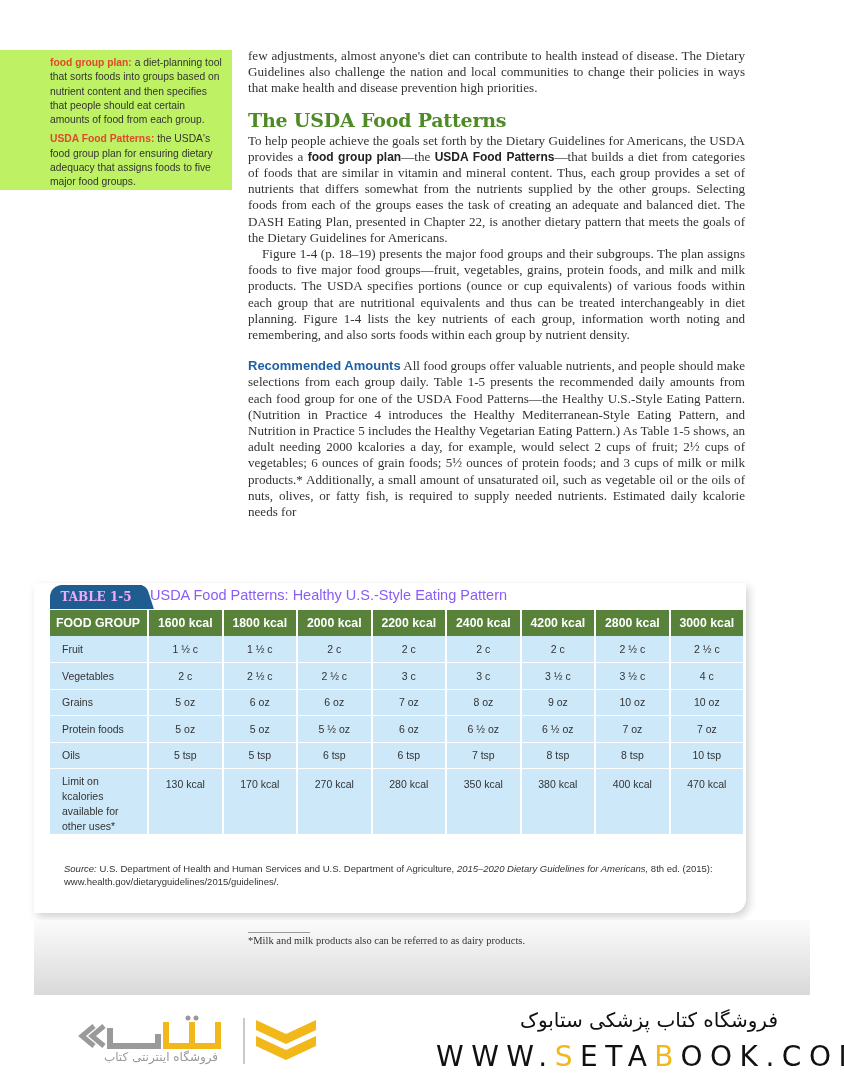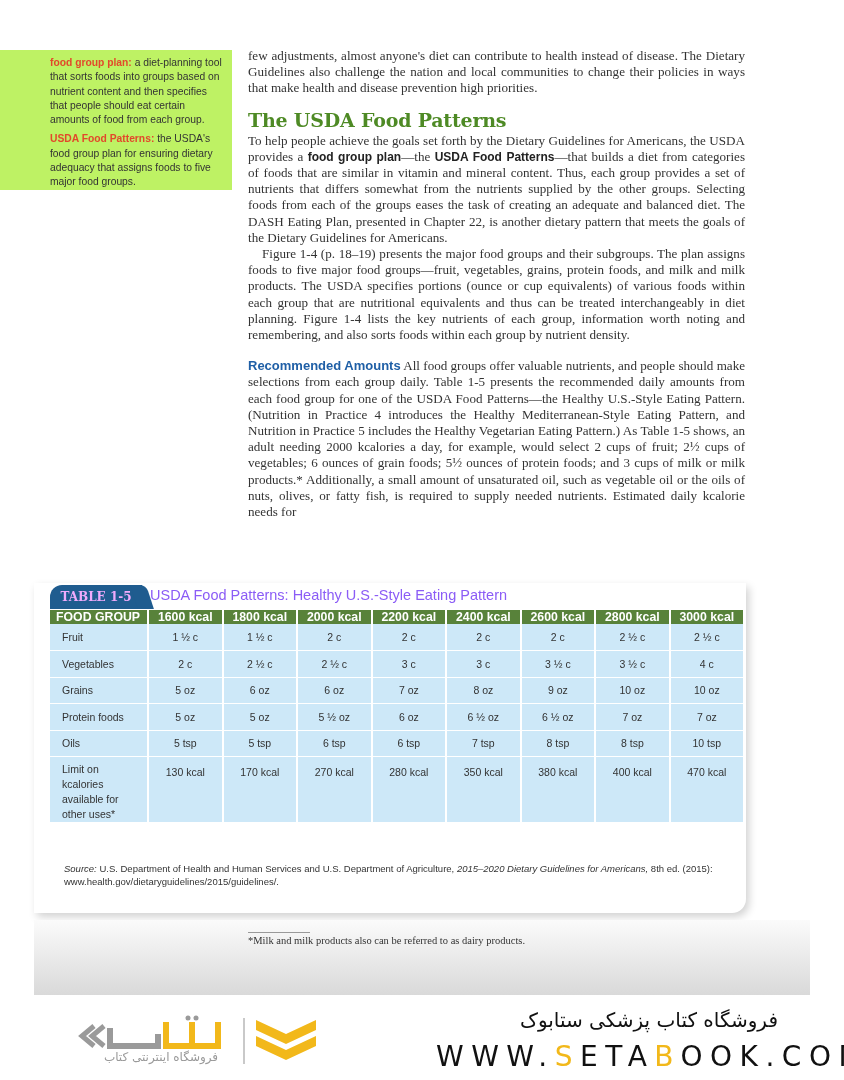--- a/index.html
+++ b/index.html
@@ -49,21 +49,21 @@
   .table-title {
     position: absolute; left: 116px; top: 4px;
     font-family: "Liberation Sans", sans-serif; font-size: 14.5px; color: #8b5cf6; white-space: nowrap;
   }
   table.food {
     position: absolute; left: 16px; top: 27px; width: 693px;
     border-collapse: collapse; font-family: "Liberation Sans", sans-serif; font-size: 10.5px; color: #333;
   }
   table.food th {
     background: #58823a; color: #fff; font-weight: bold; font-size: 12.3px;
-    height: 14px; text-align: center; border-right: 2px solid #ffffff; padding: 0 4px;
+    height: 26px; text-align: center; border-right: 2px solid #ffffff; padding: 0 4px;
   }
   table.food th:first-child { text-align: left; padding-left: 6px; width: 98px; }
   table.food th:last-child { border-right: none; }
   table.food td {
     background: #cde8f8; height: 26.5px; text-align: center;
     border-right: 2px solid #fff; border-bottom: 1.5px solid #fff; vertical-align: middle;
   }
   table.food td:first-child { text-align: left; padding-left: 12px; }
   table.food td:last-child { border-right: none; }
   table.food tr.tall td { height: 55px; vertical-align: top; padding-top: 8px; line-height: 15px; }
@@ -125,21 +125,21 @@
 
   <table class="food">
     <thead>
       <tr>
         <th>FOOD GROUP</th>
         <th>1600 kcal</th>
         <th>1800 kcal</th>
         <th>2000 kcal</th>
         <th>2200 kcal</th>
         <th>2400 kcal</th>
-        <th>2600 kcal</th>
+        <th>4200 kcal</th>
         <th>2800 kcal</th>
         <th>3000 kcal</th>
       </tr>
     </thead>
     <tbody>
       <tr>
         <td>Fruit</td>
         <td>1 ½ c</td>
         <td>1 ½ c</td>
         <td>2 c</td>

